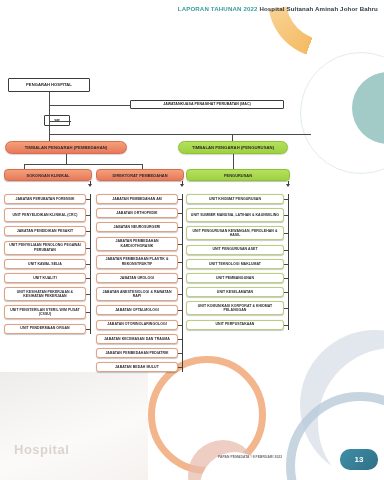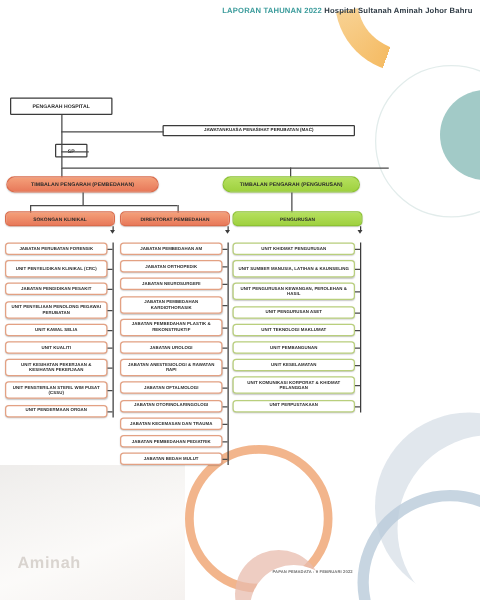--- a/index.html
+++ b/index.html
@@ -152,21 +152,21 @@
   <div class="deco deco-arc-orange2"></div>
   <div class="deco deco-teal-ring"></div>
   <div class="deco deco-teal"></div>
   <div class="deco deco-grey-arc"></div>
   <div class="deco deco-grey-arc2"></div>
   <div class="deco deco-blue-arc"></div>
   <div class="deco deco-orange-ring-left"></div>
   <div class="deco deco-pink"></div>
   <div class="deco deco-pink2"></div>
   <div class="deco deco-photo"></div>
-  <div class="deco-photo-txt">Aminah</div>
+  <div class="deco-photo-txt">Hospital</div>
 
   <div class="top-bar">
     <div class="top-title">
       <span class="t-laporan">LAPORAN TAHUNAN 2022</span>
       <span class="t-hosp">Hospital Sultanah Aminah Johor Bahru</span>
     </div>
   </div>
 
   <div class="chart" id="chart">
       <div class="node rect" style="left: 8px; top: 78px; width: 82px; height: 14px;">PENGARAH HOSPITAL</div>
@@ -254,13 +254,14 @@
       <div class="node leaf leaf-green" style="left: 186px; top: 287.2px; width: 98px; height: 10px;">UNIT KESELAMATAN</div>
       <div class="ln" style="left: 284px; top: 292.2px; width: 4px; height: 0.6px;"></div>
       <div class="node leaf leaf-green" style="left: 186px; top: 301.4px; width: 98px; height: 14px;">UNIT KOMUNIKASI KORPORAT &amp; KHIDMAT PELANGGAN</div>
       <div class="ln" style="left: 284px; top: 308.4px; width: 4px; height: 0.6px;"></div>
       <div class="node leaf leaf-green" style="left: 186px; top: 319.6px; width: 98px; height: 10px;">UNIT PERPUSTAKAAN</div>
       <div class="ln" style="left: 284px; top: 324.6px; width: 4px; height: 0.6px;"></div>
       <div class="spine" style="left: 288px; top: 194px; height: 135.6px;"></div>
     </div>
 
   <div class="footer-note">PAPAN PEMADATA : 9 FEBRUARI 2022</div>
+  <div class="pagebadge">13</div>
 </div>
 
 </body></html>

